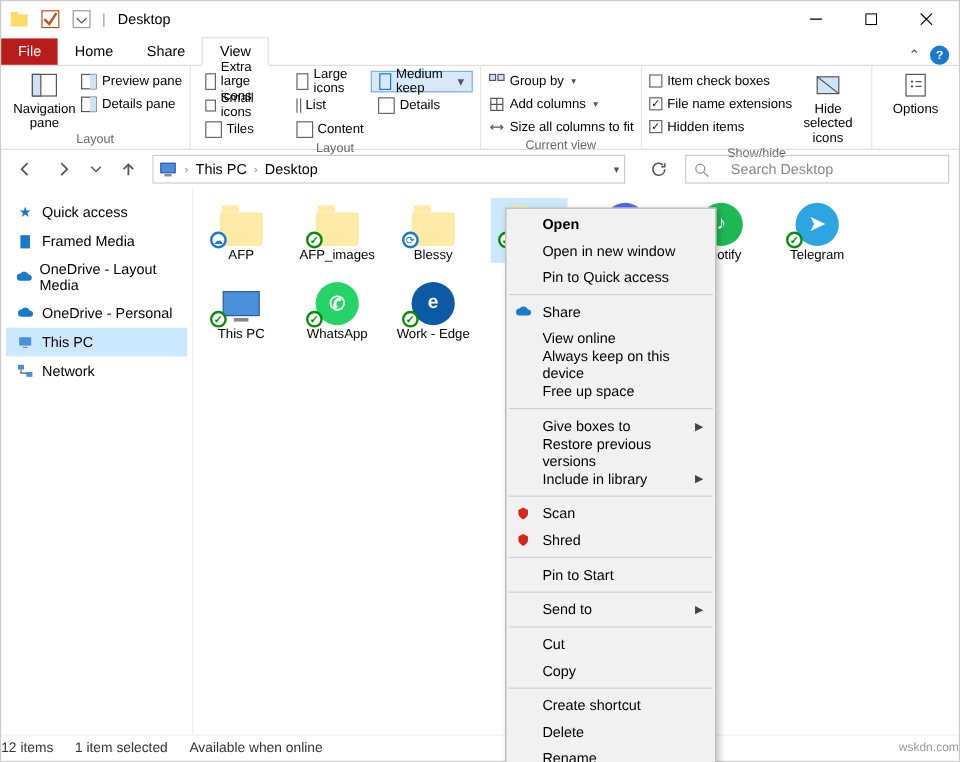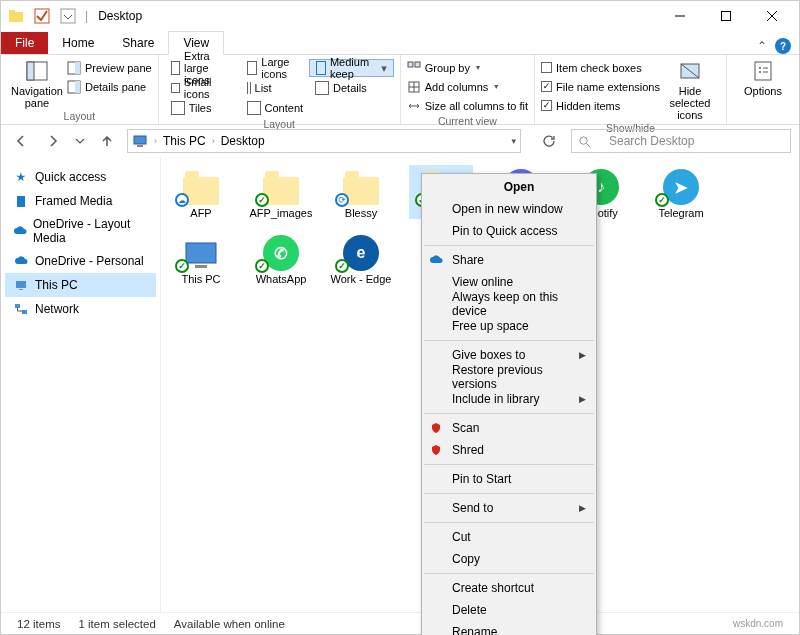--- a/index.html
+++ b/index.html
@@ -67,27 +67,27 @@
 .folder::before { content: ""; position: absolute; top: -6px; left: 2px; width: 14px; height: 6px; background: #ffe9a6; border-radius: 2px 2px 0 0; }
 .sync-badge { position: absolute; left: -4px; bottom: -2px; width: 14px; height: 14px; border-radius: 50%; background: #fff; display: flex; align-items: center; justify-content: center; }
 .sync-badge.green { color: #0a8a0a; border: 2px solid #0a8a0a; font-size: 9px; font-weight: bold; }
 .sync-badge.cloud { color: #1979ca; border: 2px solid #1979ca; font-size: 8px; }
 .sync-badge.blue { color: #1979ca; border: 2px solid #1979ca; font-size: 9px; }
 .circle-icon { width: 36px; height: 36px; border-radius: 50%; display: flex; align-items: center; justify-content: center; color: #fff; font-weight: bold; font-size: 16px; }
 
 
 .ctx { position: absolute; left: 420px; top: 172px; width: 176px; background: #f1f1f1; border: 1px solid #b5b5b5; box-shadow: 2px 2px 6px rgba(0,0,0,.25); padding: 2px 0; font-size: 12px; z-index: 50; }
 .ctx-item { display: flex; align-items: center; height: 22px; padding: 0 10px 0 30px; position: relative; }
-.ctx-item.bold { font-weight: 600; justify-content: center; }
+.ctx-item.bold { font-weight: 600; }
 .ctx-item .arrow { margin-left: auto; color: #444; font-size: 9px; }
 .ctx-item .ctx-ico { position: absolute; left: 6px; width: 16px; height: 16px; display: flex; align-items: center; justify-content: center; }
 .ctx-sep { height: 1px; background: #d0d0d0; margin: 3px 2px; }
 
 
-.status { height: 22px; border-top: 1px solid #eee; display: flex; align-items: center; padding: 0 16px; gap: 18px; font-size: 11.5px; color: #333; }
+.status { height: 22px; border-top: 1px solid #eee; display: flex; align-items: center; padding: 0 0; gap: 18px; font-size: 11.5px; color: #333; }
 .status .right { margin-left: auto; color: #999; font-size: 10px; }
 </style>
 </head>
 <body>
 
 <div class="window">
 
  <div class="titlebar">
   <div class="title-icons">
    <div class="qat-icon">

